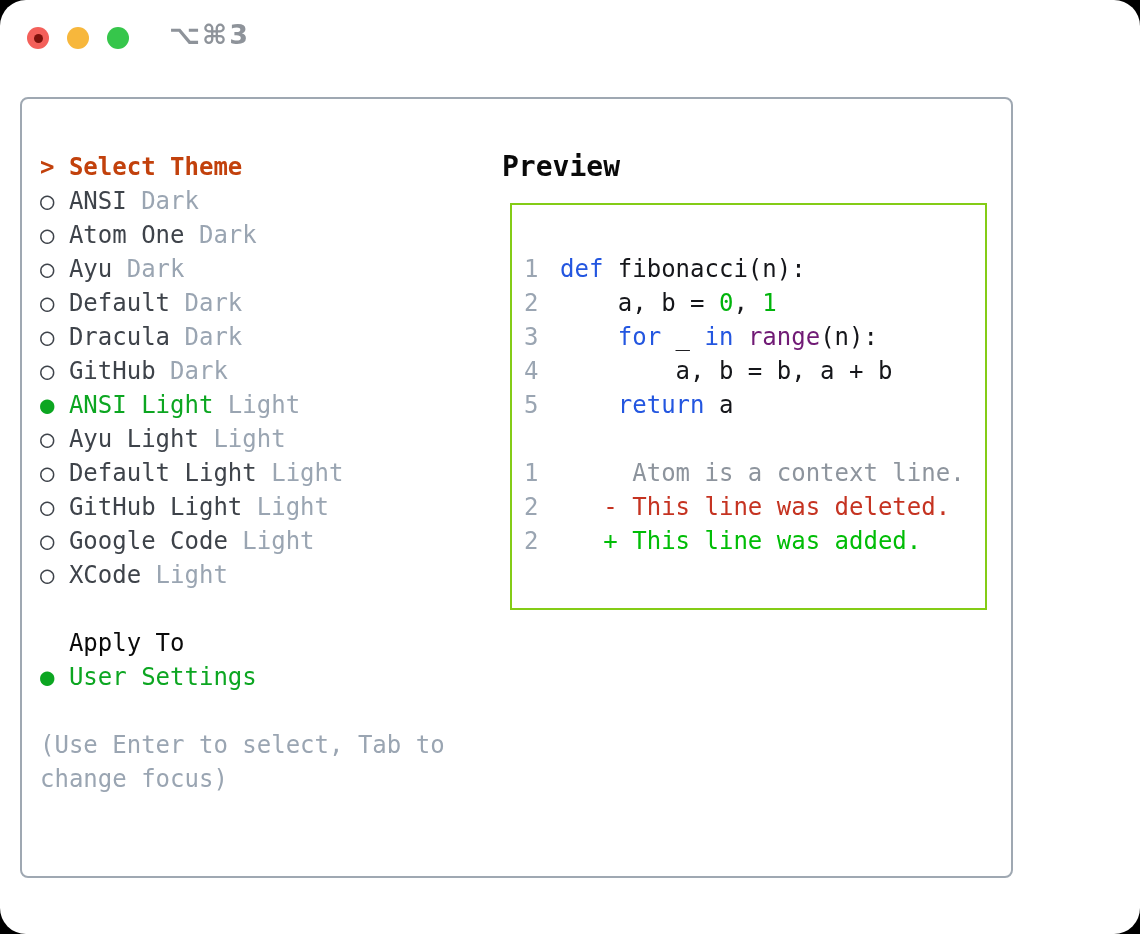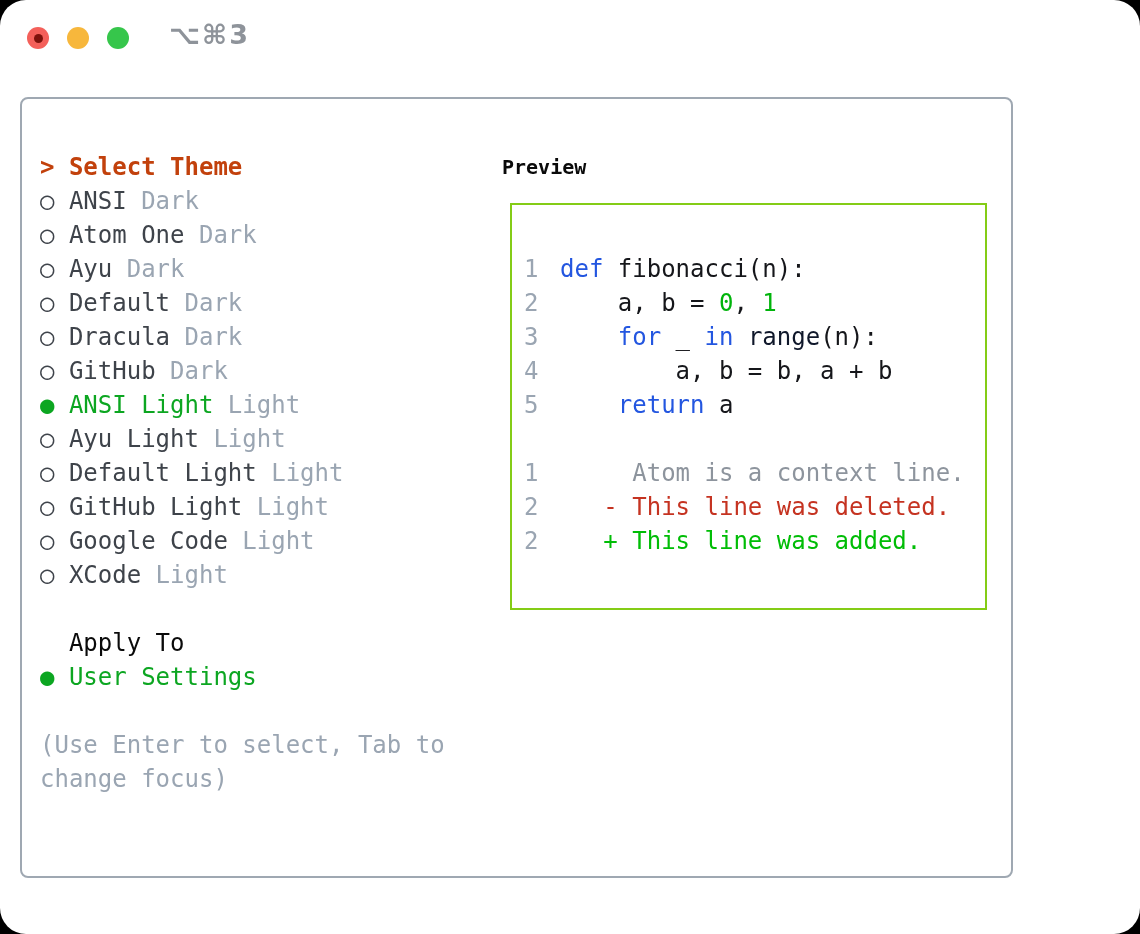--- a/index.html
+++ b/index.html
@@ -38,33 +38,33 @@
   .row-header{font-weight:bold;color:#c2410c;}
   .row-label{color:#0a0a0a;}
   .glyph{display:inline;}
   .variant{color:#9aa5b2;}
   .sel{color:#0ca621;}
   .spacer{height:34px;}
   .hint{color:#9aa5b2;white-space:normal;width:432px;}
   
   .preview-label{
     position:absolute;left:480px;top:51px;height:34px;line-height:34px;
-    font-size:20px;font-weight:bold;color:#0a0a0a;
+    font-size:28px;font-weight:bold;color:#0a0a0a;
   }
   .preview-box{
     position:absolute;left:488px;top:104px;width:477px;height:407px;
     border:2px solid #84cc16;box-sizing:border-box;
     padding:47px 0 0 12px;background:#fff;
   }
   .code-line{height:34px;line-height:34px;white-space:pre;font-size:24px;}
   .ln{display:inline-block;width:36px;color:#9aa5b2;}
   .c-plain{color:#15161a;}
   .c-kw{color:#2356e0;}
   .c-num{color:#00b40b;}
-  .c-builtin{color:#0f172a;}
+  .c-builtin{color:#701a75;}
   .c-context{color:#8d949d;}
   .c-deleted{color:#c53321;}
   .c-added{color:#00bd06;}
 </style>
 </head>
 <body>
 
 <div class="window">
 
   <div class="titlebar">

